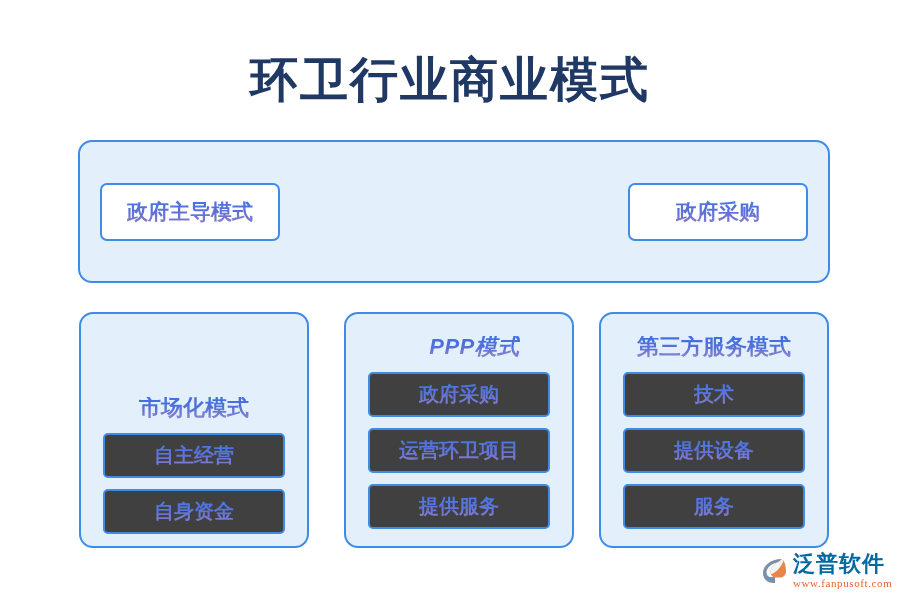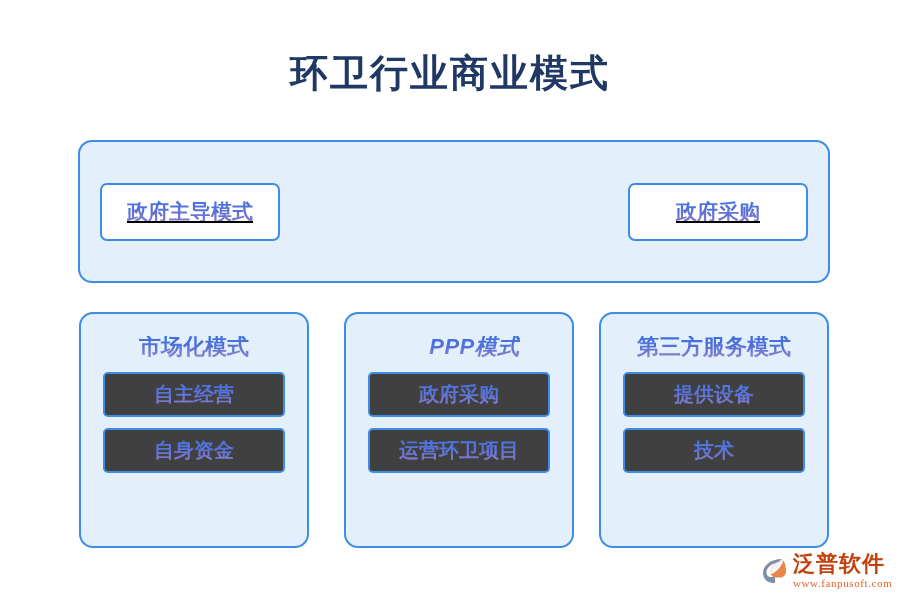--- a/index.html
+++ b/index.html
@@ -23,21 +23,21 @@
     background: #ffffff;
   }
 
   
   .page-title {
     position: absolute;
     left: 0;
     top: 48px;
     width: 900px;
     text-align: center;
-    font-size: 38px;
+    font-size: 48px;
     font-weight: bold;
     letter-spacing: 2px;
     color: #1f3864;
     font-family: "Liberation Serif", "DejaVu Serif", serif;
     white-space: nowrap;
   }
 
   
   .panel {
     position: absolute;
@@ -60,21 +60,20 @@
 
   .top-card {
     width: 180px;
     height: 58px;
     background: #ffffff;
     border: 2px solid #3d8ce8;
     border-radius: 7px;
     display: flex;
     align-items: center;
     justify-content: center;
-    text-decoration: underline;
   }
 
   .top-card .card-text {
     font-size: 21px;
     font-weight: bold;
     white-space: nowrap;
     background: linear-gradient(180deg, #3f76e8 0%, #5a6fd8 45%, #8f7ec8 100%);
     -webkit-background-clip: text;
     background-clip: text;
     color: transparent;
@@ -85,21 +84,21 @@
   .col-panel {
     top: 312px;
     width: 230px;
     height: 236px;
     padding: 10px 12px 12px 12px;
     display: flex;
     flex-direction: column;
     align-items: center;
   }
 
-  #col-panel-0 { left: 79px; }
+  #col-panel-0 { left: 79px; justify-content: flex-end; }
   #col-panel-1 { left: 344px; }
   #col-panel-2 { left: 599px; }
 
   .col-header {
     font-size: 22px;
     font-weight: bold;
     line-height: 1;
     margin: 12px 0 14px 0;
     white-space: nowrap;
     background: linear-gradient(180deg, #3a70e2 0%, #5670d6 50%, #8d86cf 100%);
@@ -121,21 +120,21 @@
     height: 45px;
     background: #404040;
     border: 2px solid #3d8ce8;
     border-radius: 5px;
     display: flex;
     align-items: center;
     justify-content: center;
     margin-bottom: 11px;
   }
 
-  .col-item:last-child { margin-bottom: 12px; }
+  .col-item:last-child { margin-bottom: 0; }
 
   .col-item .item-text {
     font-size: 20px;
     font-weight: bold;
     white-space: nowrap;
     background: linear-gradient(180deg, #3f79ea 0%, #5a72da 45%, #8b7fc9 100%);
     -webkit-background-clip: text;
     background-clip: text;
     color: transparent;
     -webkit-text-fill-color: transparent;
@@ -162,21 +161,21 @@
   .brand-texts {
     display: flex;
     flex-direction: column;
     justify-content: center;
     line-height: 1;
   }
 
   .brand-name {
     font-size: 22px;
     font-weight: bold;
-    color: #c2410c;
+    color: #0369a1;
     letter-spacing: 1px;
     font-family: "Liberation Serif", "DejaVu Serif", serif;
     white-space: nowrap;
   }
 
   .brand-url {
     font-size: 11px;
     color: #e8622a;
     letter-spacing: 0.6px;
     margin-top: 3px;
@@ -215,29 +214,35 @@
   </div>
 
   <div class="panel col-panel" id="col-panel-1">
     <div class="col-header is-latin">PPP模式</div>
     <div class="col-item">
       <span class="item-text">政府采购</span>
     </div>
     <div class="col-item">
       <span class="item-text">运营环卫项目</span>
     </div>
+    <div class="col-item">
+      <span class="item-text">提供服务</span>
+    </div>
   </div>
 
   <div class="panel col-panel" id="col-panel-2">
     <div class="col-header">第三方服务模式</div>
     <div class="col-item">
+      <span class="item-text">技术</span>
+    </div>
+    <div class="col-item">
       <span class="item-text">提供设备</span>
     </div>
     <div class="col-item">
-      <span class="item-text">技术</span>
+      <span class="item-text">服务</span>
     </div>
   </div>
 
   <div id="brand-logo">
     <svg id="brand-mark" viewBox="0 0 60 60">
       <path d="M44 6 C20 6 6 20 6 34 C6 46 15 54 27 54 L30 54 L30 42 L22 42 C16 42 13 38 13 33 C13 24 23 14 36 13 Z" fill="#7d8fa8"></path>
       <path d="M47 9 C31 11 21 21 21 32 C21 39 26 43 33 43 L40 43 C47 43 52 38 52 30 C52 22 50 14 47 9 Z" fill="#e8864a"></path>
       <path d="M47 9 C44 18 38 27 29 33 C26 35 23 36 21 36 C21 34 21 33 21 32 C21 21 31 11 47 9 Z" fill="#f3f4f6"></path>
     </svg>
     <div class="brand-texts">

